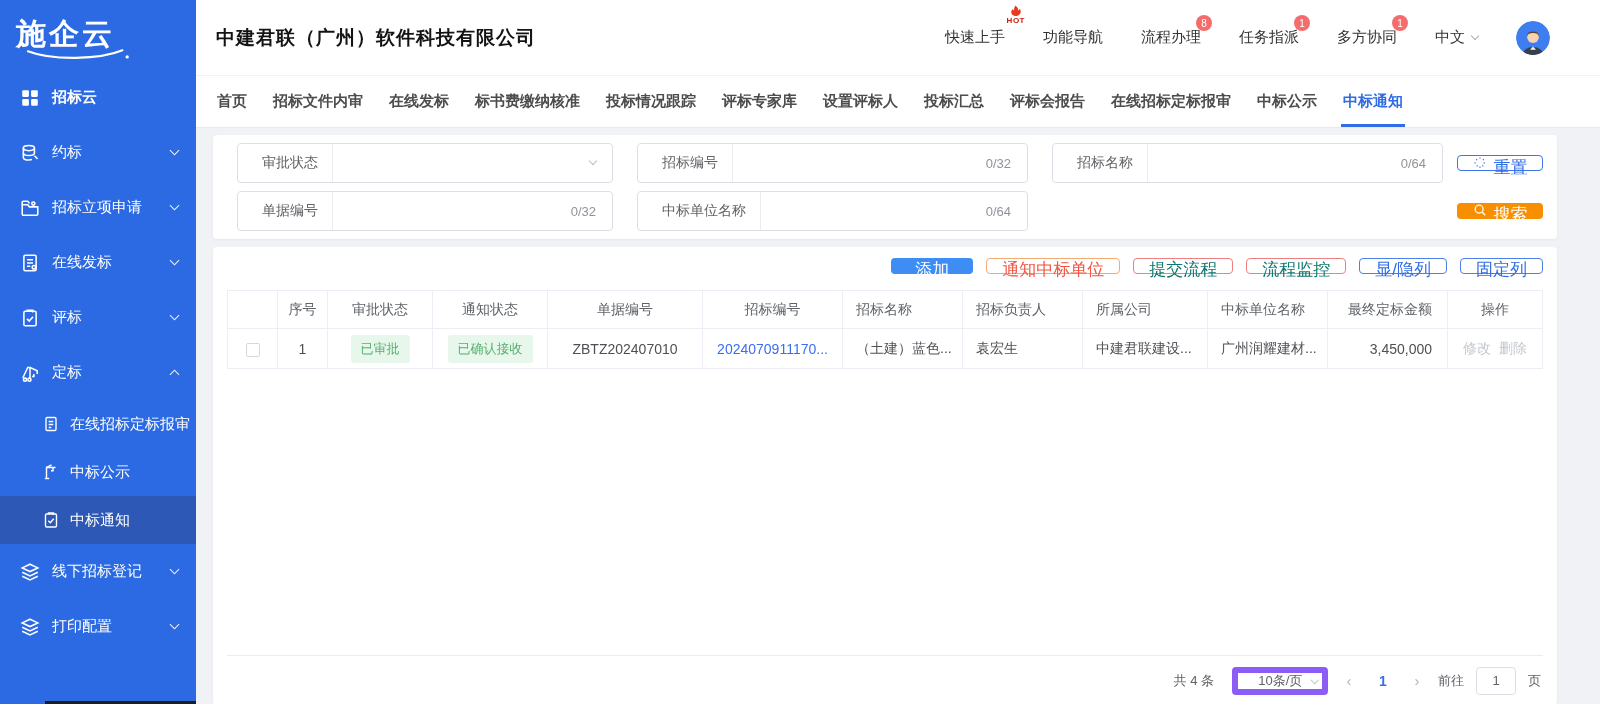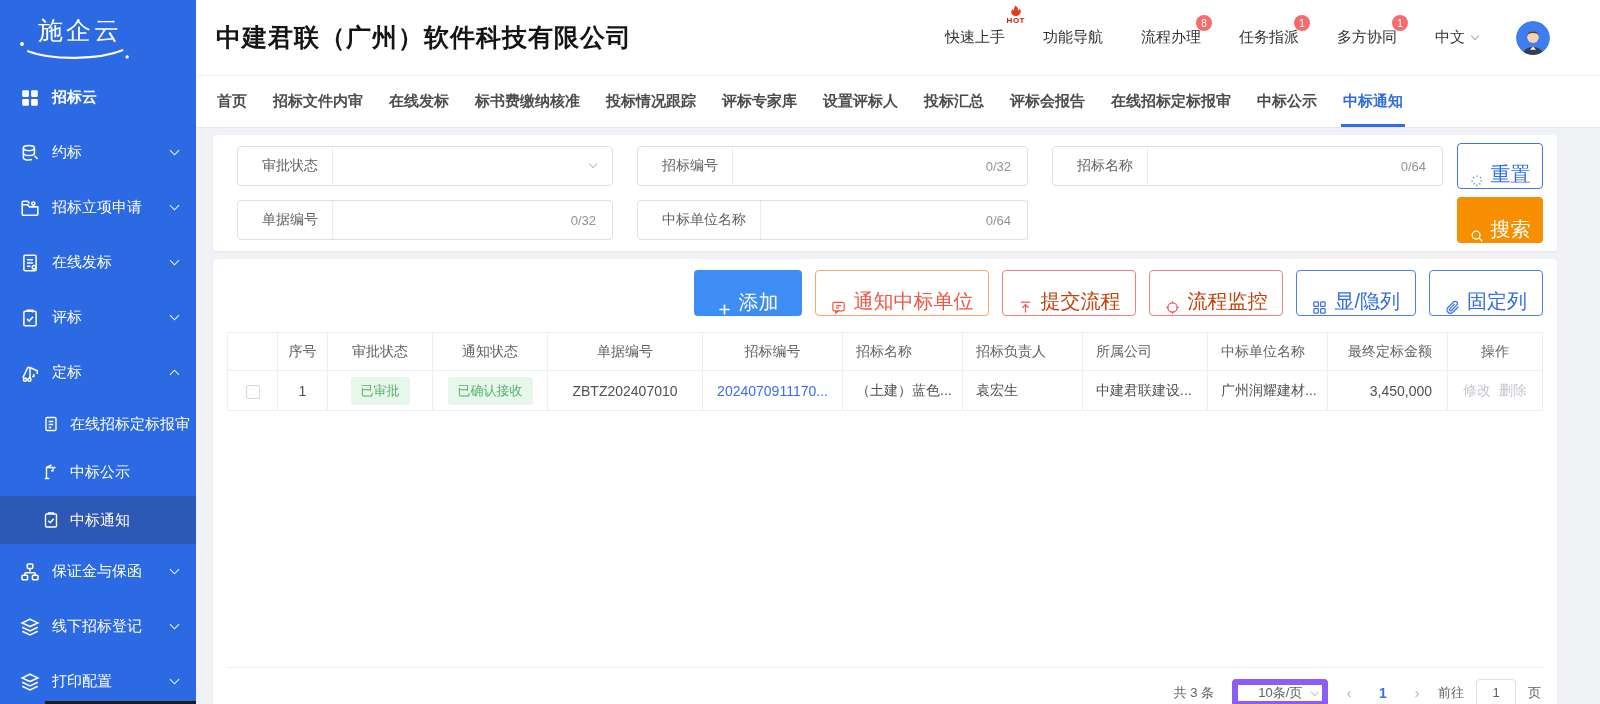--- a/index.html
+++ b/index.html
@@ -2,38 +2,38 @@
 <html><head>
 <meta charset="utf-8">
 <style>
   * { margin:0; padding:0; box-sizing:border-box; }
   html,body { width:1600px; height:704px; overflow:hidden; }
   body { font-family:"Liberation Sans","DejaVu Sans",sans-serif; background:#f0f2f5; position:relative; color:#333; }
 
   
   .sidebar { position:absolute; left:0; top:0; width:196px; height:704px; background:#2b6ae2; }
   .logo { position:relative; height:70px; }
-  .logo-text { position:absolute; left:38px; top:14px; color:#fff; font-size:25px; font-weight:normal; letter-spacing:3px; }
+  .logo-text { position:absolute; left:16px; top:14px; color:#fff; font-size:30px; font-weight:bold; letter-spacing:3px; }
   .logo-dot { position:absolute; left:20px; top:42px; width:4px; height:4px; border-radius:50%; background:#fff; }
   .logo-swoosh { position:absolute; left:26px; top:48px; width:104px; height:14px; }
   .menu-item { height:55px; display:flex; align-items:center; padding:0 18px 0 20px; color:#fff; font-size:15px; cursor:pointer; }
   .menu-item .micon { width:20px; height:20px; margin-right:12px; flex:none; }
   .menu-item .chev { margin-left:auto; color:rgba(255,255,255,.92); }
   .menu-item.top { font-weight:bold; }
   .submenu-item { height:48px; display:flex; align-items:center; padding-left:42px; color:#fff; font-size:15px; cursor:pointer; }
   .submenu-item .micon { width:18px; height:18px; margin-right:10px; flex:none; }
   .submenu-item.active { background:#2d58b6; }
   .chev { display:inline-block; width:7px; height:7px; border-right:1.6px solid currentColor; border-bottom:1.6px solid currentColor; }
   .chev.down { transform:rotate(45deg); margin-top:-4px; }
   .chev.up { transform:rotate(-135deg); margin-top:4px; }
   .bottom-strip { position:absolute; left:45px; bottom:0; width:151px; height:3px; background:#1d1d1d; }
 
   
   .topbar { position:absolute; left:196px; top:0; right:0; height:76px; background:#fff; display:flex; align-items:center; padding:0 50px 0 20px; border-bottom:1px solid #f2f2f2; }
-  .company-title { font-size:25px; font-weight:bold; color:#141414; letter-spacing:1px; }
+  .company-title { font-size:19px; font-weight:bold; color:#141414; letter-spacing:1px; }
   .topnav { margin-left:auto; display:flex; align-items:center; gap:38px; }
   .nav-item { position:relative; font-size:15px; color:#333; cursor:pointer; white-space:nowrap; }
   .num-badge { position:absolute; top:-13px; right:-11px; min-width:16px; height:16px; border-radius:8px; background:#f56c6c; color:#fff; font-size:10px; display:flex; align-items:center; justify-content:center; padding:0 4px; }
   .hot { position:absolute; top:-23px; right:-20px; display:flex; flex-direction:column; align-items:center; line-height:1; }
   .hot-label { font-size:8px; font-weight:bold; color:#c81a0a; letter-spacing:.5px; }
   .nav-lang { display:flex; align-items:center; gap:7px; font-size:15px; color:#333; cursor:pointer;text-align:center; }
   .nav-lang .chev { width:6px; height:6px; border-color:#a9adb3; }
   .avatar { width:34px; height:34px; border-radius:50%; overflow:hidden; cursor:pointer; flex:none; }
 
   
@@ -50,30 +50,30 @@
   .filter-row { display:flex; align-items:center; }
   .filter-row + .filter-row { margin-top:8px; }
   .ffield { height:40px; border:1px solid #dcdfe6; border-radius:4px; display:flex; align-items:center; background:#fff; }
   .ffield .f-label { padding:0 14px 0 24px; font-size:14px; color:#606266; white-space:nowrap; }
   .ffield .f-div { width:1px; align-self:stretch; background:#e9ecf1; }
   .ffield .f-input { flex:1; display:flex; align-items:center; justify-content:flex-end; padding-right:16px; font-size:13px; color:#909399; }
   .ffield .f-input .chev { width:6px; height:6px; border-color:#b8bcc2; }
   .w1 { width:376px; margin-left:10px; }
   .w2 { width:391px; margin-left:24px; }
   .filter-actions { margin-left:auto; }
-  .btn { height:46px; border-radius:4px; font-size:20px; display:flex; align-items:flex-end; justify-content:center; gap:7px; background:#fff; cursor:pointer; white-space:nowrap; }
+  .btn { height:16px; border-radius:4px; font-size:17px; display:flex; align-items:flex-start; justify-content:center; gap:7px; background:#fff; cursor:pointer; white-space:nowrap; }
   .btn-reset { width:86px; border:1px solid #3f74ea; color:#2f6ce5; }
   .btn-search { width:86px; border:none; background:#f78f00; color:#fff; }
 
   .table-card { margin-top:8px; height:458px; padding:11px 14px 0; display:flex; flex-direction:column; }
   .toolbar { display:flex; justify-content:flex-end; gap:13px; flex:none; }
-  .toolbar .btn { padding:0 15px; }
+  .toolbar .btn { padding:0 15px;flex-direction:column; }
   .btn-add { background:#3d8df5; color:#fff; border:none; padding:0 24px !important; }
   .btn-notify { border:1px solid #f3aa72; color:#f25540; }
-  .btn-red { border:1px solid #f08080; color:#c2410c;font-family:Liberation Serif, serif; }
+  .btn-red { border:1px solid #f08080; color:#0f766e;font-family:Liberation Serif, serif; }
   .btn-blue { border:1px solid #4d7fe8; color:#2f6ce5; }
 
   table.grid { margin-top:16px; width:100%; border-collapse:collapse; table-layout:fixed; flex:none; }
   .grid th, .grid td { border:1px solid #ebeef5; font-size:14px; overflow:hidden; white-space:nowrap; }
   .grid th { height:38px; color:#5f6368; font-weight:500; }
   .grid td { height:40px; color:#4e5055; }
   .al { text-align:left; padding-left:13px; }
   .ac { text-align:center; }
   .ar { text-align:right; padding-right:15px; }
   .tag-green { display:inline-block; background:#e8f7ec; color:#53b16c; font-size:13px; padding:5px 10px; border-radius:3px; }
@@ -178,30 +178,20 @@
         <span>中标公示</span>
       </div>
       <div class="submenu-item active">
         <svg class="micon" viewBox="0 0 18 18" fill="none" stroke="#fff" stroke-width="1.4">
             <rect x="3.5" y="3" width="11" height="13" rx="1.2"></rect>
             <path d="M6.5 3 v-1 h5 v2"></path>
             <path d="M6.3 9.8 l2 2 3.4 -4"></path>
           </svg>
         <span>中标通知</span>
       </div>
-    </div>
-    <div class="menu-item">
-      <svg class="micon" viewBox="0 0 18 18" fill="none" stroke="#fff" stroke-width="1.4">
-          <rect x="6.5" y="1.8" width="5" height="4" rx=".8"></rect>
-          <rect x="1.8" y="12" width="5" height="4" rx=".8"></rect>
-          <rect x="11.2" y="12" width="5" height="4" rx=".8"></rect>
-          <path d="M9 5.8 v2.7 M4.3 12 v-1.4 a1 1 0 0 1 1 -1 h7.4 a1 1 0 0 1 1 1 V12"></path>
-        </svg>
-      <span>保证金与保函</span>
-      <i class="chev down"></i>
     </div>
     <div class="menu-item">
       <svg class="micon" viewBox="0 0 18 18" fill="none" stroke="#fff" stroke-width="1.4">
           <path d="M9 2 l7 3.3 L9 8.6 2 5.3 Z"></path>
           <path d="M2 9.2 L9 12.5 l7 -3.3"></path>
           <path d="M2 12.8 L9 16.1 l7 -3.3"></path>
         </svg>
       <span>线下招标登记</span>
       <i class="chev down"></i>
     </div>
@@ -431,21 +421,21 @@
           <td class="ac">
             <span class="op">修改</span><span class="op">删除</span>
           </td>
         </tr>
       </tbody>
     </table>
 
     <div class="spacer"></div>
 
     <div class="pagination">
-      <span class="pg-total">共 3 条</span>
+      <span class="pg-total">共 4 条</span>
       <div class="pg-size">
         <span>10条/页</span>
         <i class="chev down"></i>
       </div>
       <span class="pg-arrow">‹</span>
       <span class="pg-current">1</span>
       <span class="pg-arrow">›</span>
       <span>前往</span>
       <input class="goto-input" value="1" style="">
       <span>页</span>

